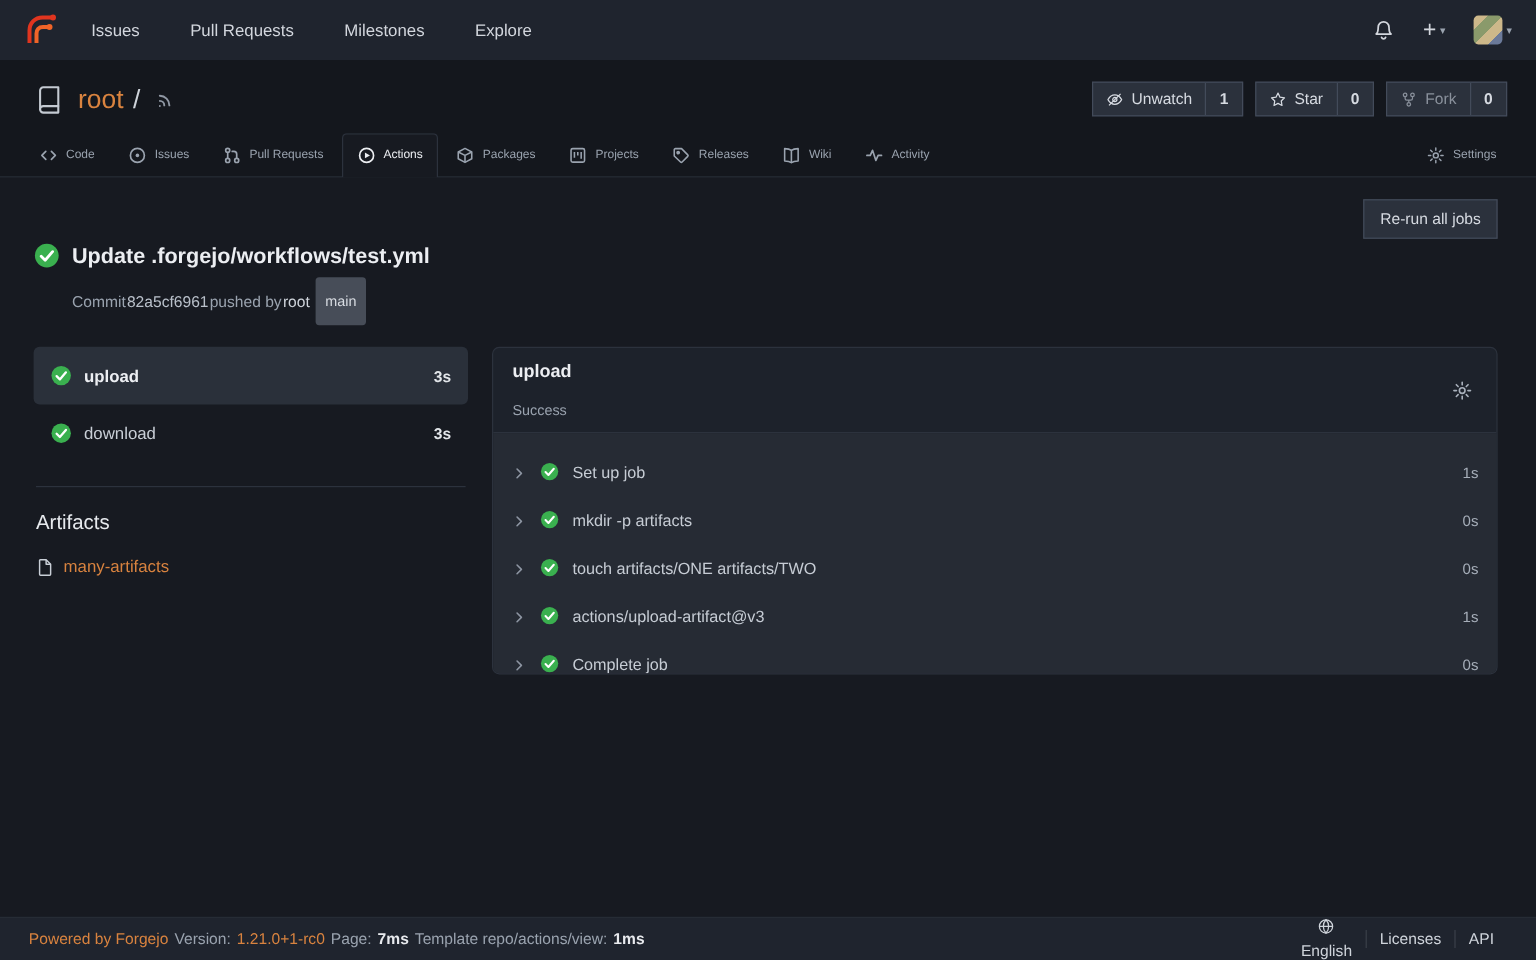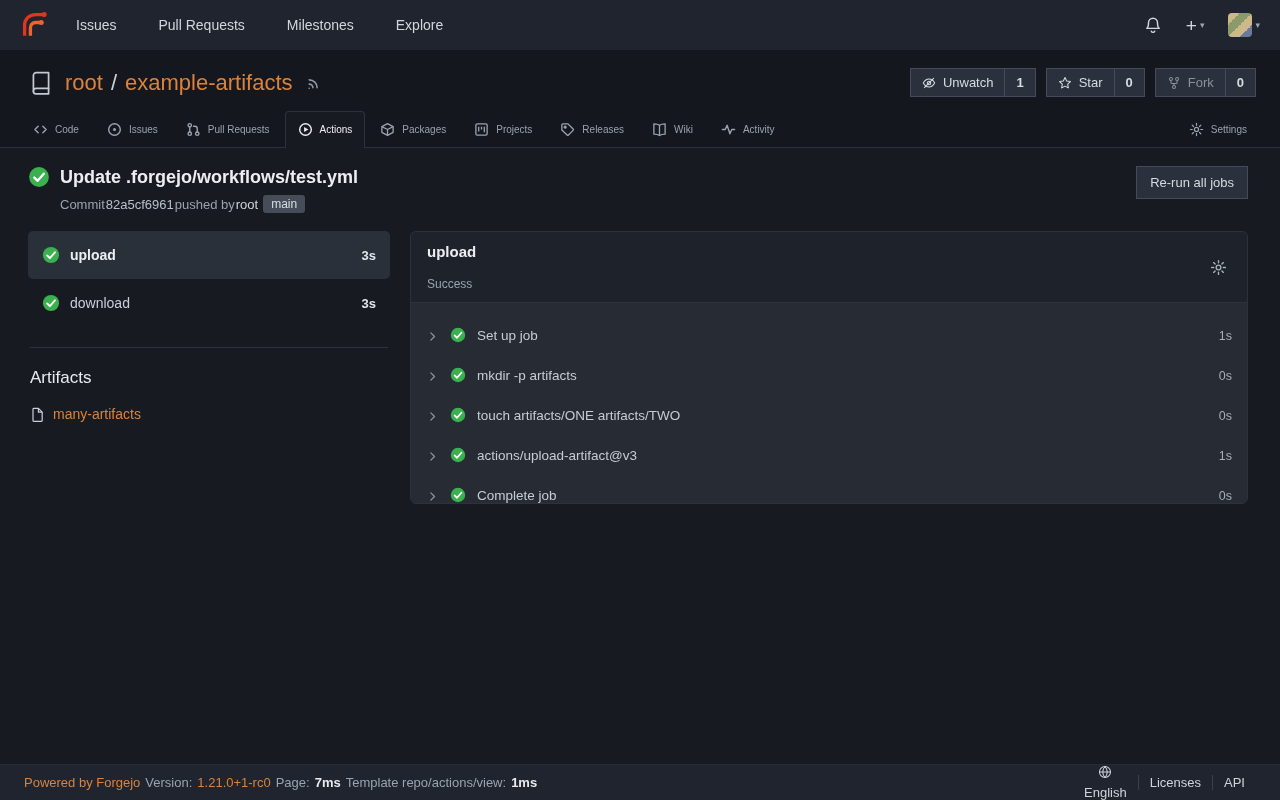--- a/index.html
+++ b/index.html
@@ -51,29 +51,29 @@
   .tab { display:flex; align-items:center; gap:7px; padding:10px 12px; font-size:10px; color:#9aa3af;
          border:1px solid transparent; border-bottom:none; }
   .tab svg { width:15px; height:15px; }
   .tab.active { color:#eceef2; background:var(--body-bg); border-color:var(--border);
                 border-radius:4px 4px 0 0; margin-bottom:-1px; padding-bottom:11px; }
   .tab.settings { margin-left:auto; }
 
   
   .content { flex:1; background:var(--body-bg); }
   .run-header { display:flex; justify-content:space-between; align-items:flex-start; padding:18px 32px 4px 28px; }
-  .run-title-row { display:flex; align-items:center; gap:10px; }
+  .run-title-row { display:flex; align-items:center; gap:10px;margin-top:36px; }
   .run-title-row h2 { font-size:18px; color:#eceef2; font-weight:700; }
   .check svg { width:18px; height:18px; }
   .check.lg svg { width:22px; height:22px; }
   .check.sm svg { width:16px; height:16px; }
   .commit-line { margin:7px 0 0 32px; font-size:13px; color:var(--muted); display:flex; align-items:center; gap:1px; }
   .sha { color:#b9c0ca; }
   .author { color:#cfd4db; }
-  .branch-badge { background:#474d58; color:#d8dce2; font-size:12px; padding:2px 8px; border-radius:3px; margin-left:4px; }
+  .branch-badge { background:#474d58; color:#d8dce2; font-size:12px; padding:13px 8px; border-radius:3px; margin-left:4px; }
 
   .run-body { display:flex; gap:20px; padding:14px 32px 0 28px; align-items:flex-start; }
   .jobs-panel { width:362px; flex-shrink:0; }
   .job-row { display:flex; align-items:center; gap:10px; height:48px; padding:0 14px; border-radius:5px; cursor:pointer; }
   .job-row.selected { background:var(--row-sel); }
   .job-name { font-size:14px; color:#c9cfd7; }
   .job-row.selected .job-name { color:#eceef2; font-weight:700; }
   .job-time { margin-left:auto; font-size:13px; font-weight:700; color:#e3e6ea; }
   .divider { border:none; border-top:1px solid var(--border); margin:20px 2px; }
   .artifacts-heading { font-size:17px; font-weight:500; color:#e7eaee; margin:0 0 18px 2px; }
@@ -142,21 +142,20 @@
   <div class="repo-title-row">
     <span class="repo-icon">
       <svg viewBox="0 0 24 24" fill="none" stroke="currentColor" stroke-width="1.6" stroke-linecap="round" stroke-linejoin="round">
         <path d="M5 19.5A2.5 2.5 0 0 1 7.5 17H19V2.5H7.5A2.5 2.5 0 0 0 5 5z"></path>
         <path d="M5 19.5A2.5 2.5 0 0 0 7.5 22H19v-5"></path>
       </svg>
     </span>
     <h1 class="repo-title">
       <a>root</a>
       <span class="sep">/</span>
-      <a>example-artifacts</a>
     </h1>
     <a class="rss">
       <svg viewBox="0 0 16 16" fill="none" stroke="currentColor" stroke-width="1.5" stroke-linecap="round">
         <path d="M3 13.5h.01M3 9.5a3.5 3.5 0 0 1 3.5 3.5M3 5.5a7.5 7.5 0 0 1 7.5 7.5"></path>
       </svg>
     </a>
     <div class="repo-actions">
       <div class="btn">
         <span class="main">
           <span class="bicon">

